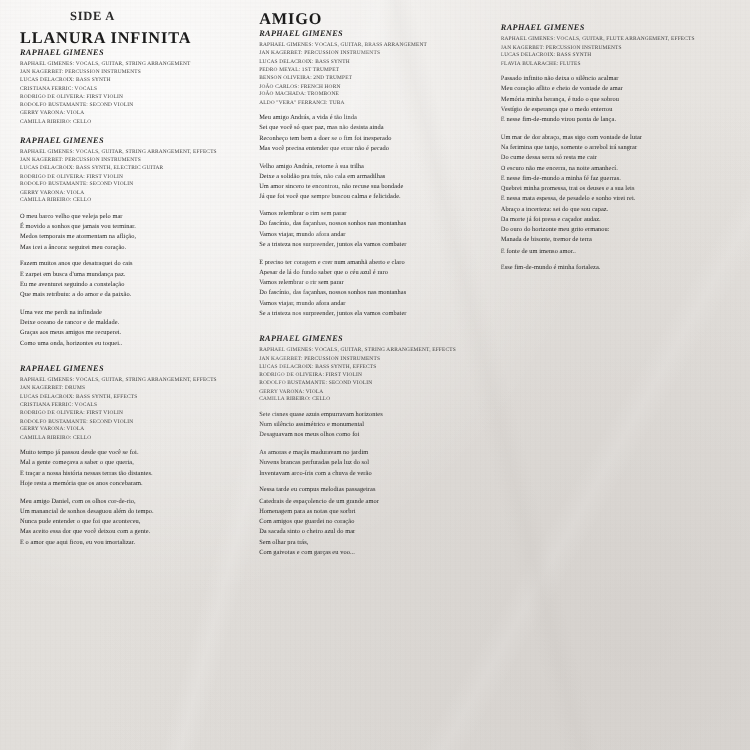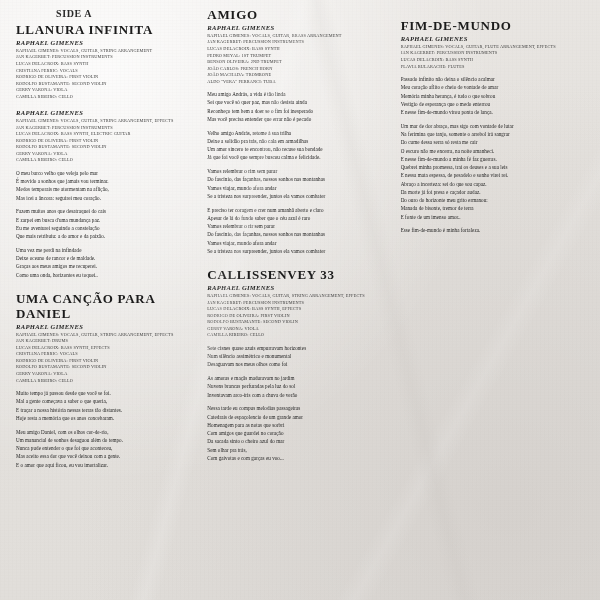--- a/index.html
+++ b/index.html
@@ -176,21 +176,20 @@
             <div>Deixe oceano de rancor e de maldade.</div>
             <div>Graças aos meus amigos me recuperei.</div>
             <div>Como uma onda, horizontes eu toquei..</div>
           </div>
         </div>
       </div>
 
       <div class="gap"></div>
 
       <div class="song">
-        <div class="song-title">UMA CANÇÃO PARA DANIEL</div>
         <div class="song-author">RAPHAEL GIMENES</div>
         <div class="credits">
           <div>RAPHAEL GIMENES: VOCALS, GUITAR, STRING ARRANGEMENT, EFFECTS</div>
           <div>JAN KAGERBET: DRUMS</div>
           <div>LUCAS DELACROIX: BASS SYNTH, EFFECTS</div>
           <div>CRISTIANA FERRIC: VOCALS</div>
           <div>RODRIGO DE OLIVEIRA: FIRST VIOLIN</div>
           <div>RODOLFO BUSTAMANTE: SECOND VIOLIN</div>
           <div>GERRY VARONA: VIOLA</div>
           <div>CAMILLA RIBEIRO: CELLO</div>
@@ -254,21 +253,20 @@
             <div>Do fascínio, das façanhas, nossos sonhos nas montanhas</div>
             <div>Vamos viajar, mundo afora andar</div>
             <div>Se a tristeza nos surpreender, juntos ela vamos combater</div>
           </div>
         </div>
       </div>
 
       <div class="gap"></div>
 
       <div class="song">
-        <div class="song-title">CALLISSENVEY 33</div>
         <div class="song-author">RAPHAEL GIMENES</div>
         <div class="credits">
           <div>RAPHAEL GIMENES: VOCALS, GUITAR, STRING ARRANGEMENT, EFFECTS</div>
           <div>JAN KAGERBET: PERCUSSION INSTRUMENTS</div>
           <div>LUCAS DELACROIX: BASS SYNTH, EFFECTS</div>
           <div>RODRIGO DE OLIVEIRA: FIRST VIOLIN</div>
           <div>RODOLFO BUSTAMANTE: SECOND VIOLIN</div>
           <div>GERRY VARONA: VIOLA</div>
           <div>CAMILLA RIBEIRO: CELLO</div>
         </div>
@@ -293,21 +291,20 @@
             <div>Com gaivotas e com garças eu voo...</div>
           </div>
         </div>
       </div>
     </div>
 
     <div class="col col-c">
       <div class="side-spacer"></div>
 
       <div class="song">
-        <div class="song-title">FIM-DE-MUNDO</div>
         <div class="song-author">RAPHAEL GIMENES</div>
         <div class="credits">
           <div>RAPHAEL GIMENES: VOCALS, GUITAR, FLUTE ARRANGEMENT, EFFECTS</div>
           <div>JAN KAGERBET: PERCUSSION INSTRUMENTS</div>
           <div>LUCAS DELACROIX: BASS SYNTH</div>
           <div>FLAVIA BULARACHE: FLUTES</div>
         </div>
         <div class="lyrics">
           <div class="stanza">
             <div>Passado infinito não deixa o silêncio acalmar</div>

